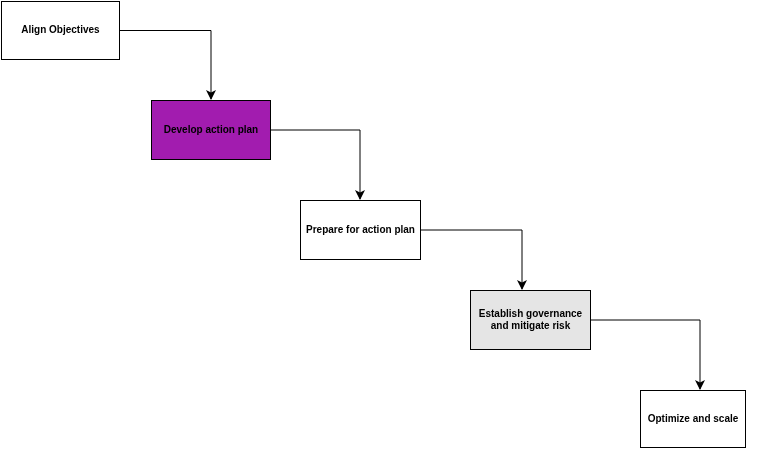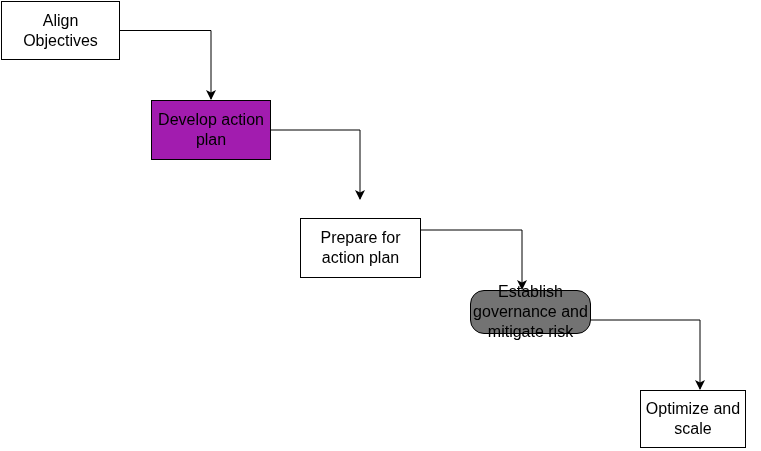--- a/index.html
+++ b/index.html
@@ -32,22 +32,23 @@
     position: absolute;
     box-sizing: border-box;
     background: #ffffff;
     border: 1px solid #000000;
     display: flex;
     align-items: center;
     justify-content: center;
     text-align: center;
     padding: 17px 2px;
     color: #000000;
-    font-size: 16px;
+    font-size: 10px;
     line-height: 1.25;
+    font-weight: bold;
   }
   .node-label {
     display: block;
     width: 100%;
   }
 </style>
 </head>
 <body>
 
 <div class="canvas">
@@ -64,23 +65,23 @@
         <path class="edge" d="M 591 320 L 700 320 L 700 389" stroke="#000000" marker-end="url(#arrow)"></path>
       </g>
   </svg>
   <div>
       <div class="node" style="left: 1px; top: 1px; width: 119px; height: 59px; background: rgb(255, 255, 255); border-color: rgb(0, 0, 0); color: rgb(0, 0, 0);">
         <span class="node-label">Align Objectives</span>
       </div>
       <div class="node" style="left: 151px; top: 100px; width: 120px; height: 60px; background: #a21caf; border-color: rgb(0, 0, 0); color: rgb(0, 0, 0);">
         <span class="node-label">Develop action plan</span>
       </div>
-      <div class="node" style="left: 300px; top: 200px; width: 121px; height: 60px; background: rgb(255, 255, 255); border-color: rgb(0, 0, 0); color: rgb(0, 0, 0); margin-top: 18px;">
+      <div class="node" style="left: 300px; top: 200px; width: 121px; height: 60px; background: rgb(255, 255, 255); border-color: rgb(0, 0, 0); color: rgb(0, 0, 0);">
         <span class="node-label">Prepare for action plan</span>
       </div>
-      <div class="node" style="left: 470px; top: 290px; width: 121px; height: 44px; background: #737373; border-color: rgb(0, 0, 0); color: rgb(0, 0, 0); border-radius: 14px;">
+      <div class="node" style="left: 470px; top: 290px; width: 121px; height: 60px; background: #e5e5e5; border-color: rgb(0, 0, 0); color: rgb(0, 0, 0);">
         <span class="node-label">Establish governance and mitigate risk</span>
       </div>
       <div class="node" style="left: 640px; top: 390px; width: 106px; height: 58px; background: rgb(255, 255, 255); border-color: rgb(0, 0, 0); color: rgb(0, 0, 0);">
         <span class="node-label">Optimize and scale</span>
       </div>
     </div>
 </div>
 
 </body></html>

